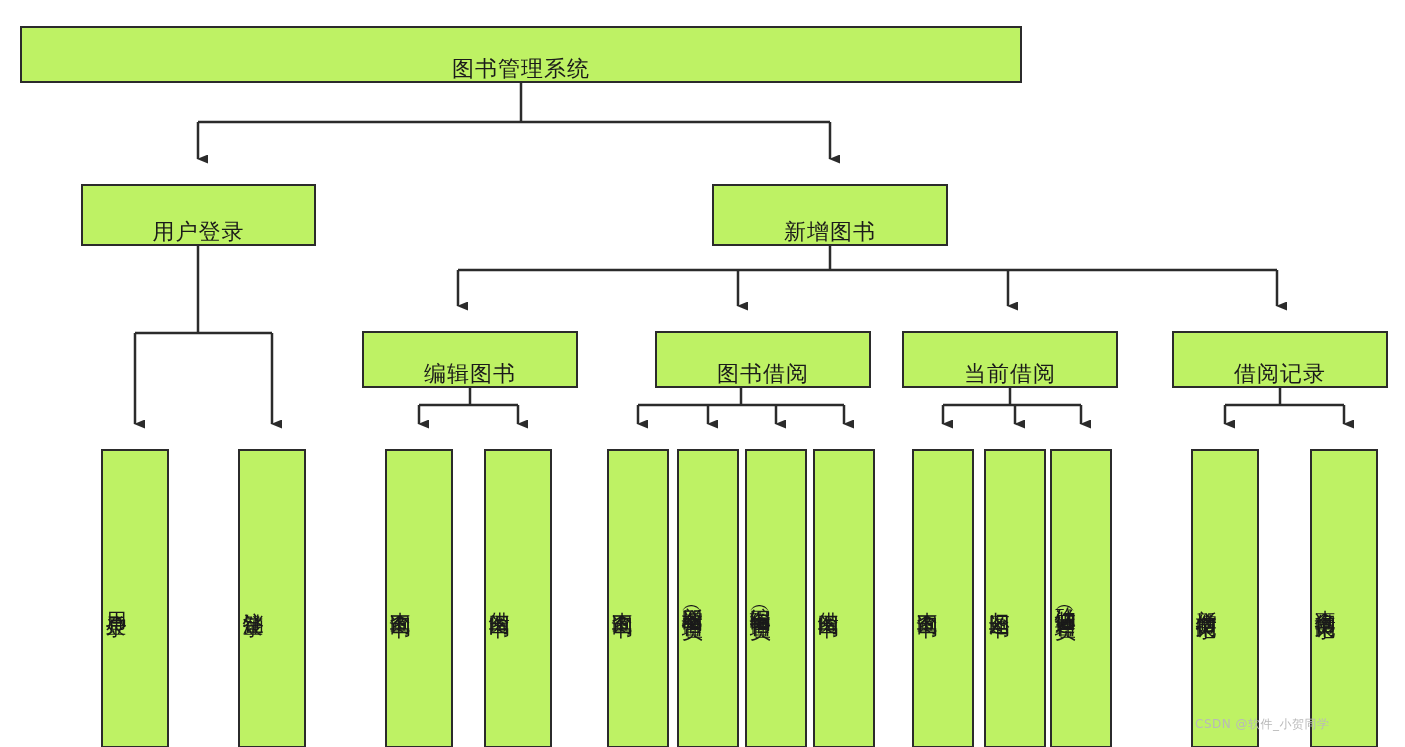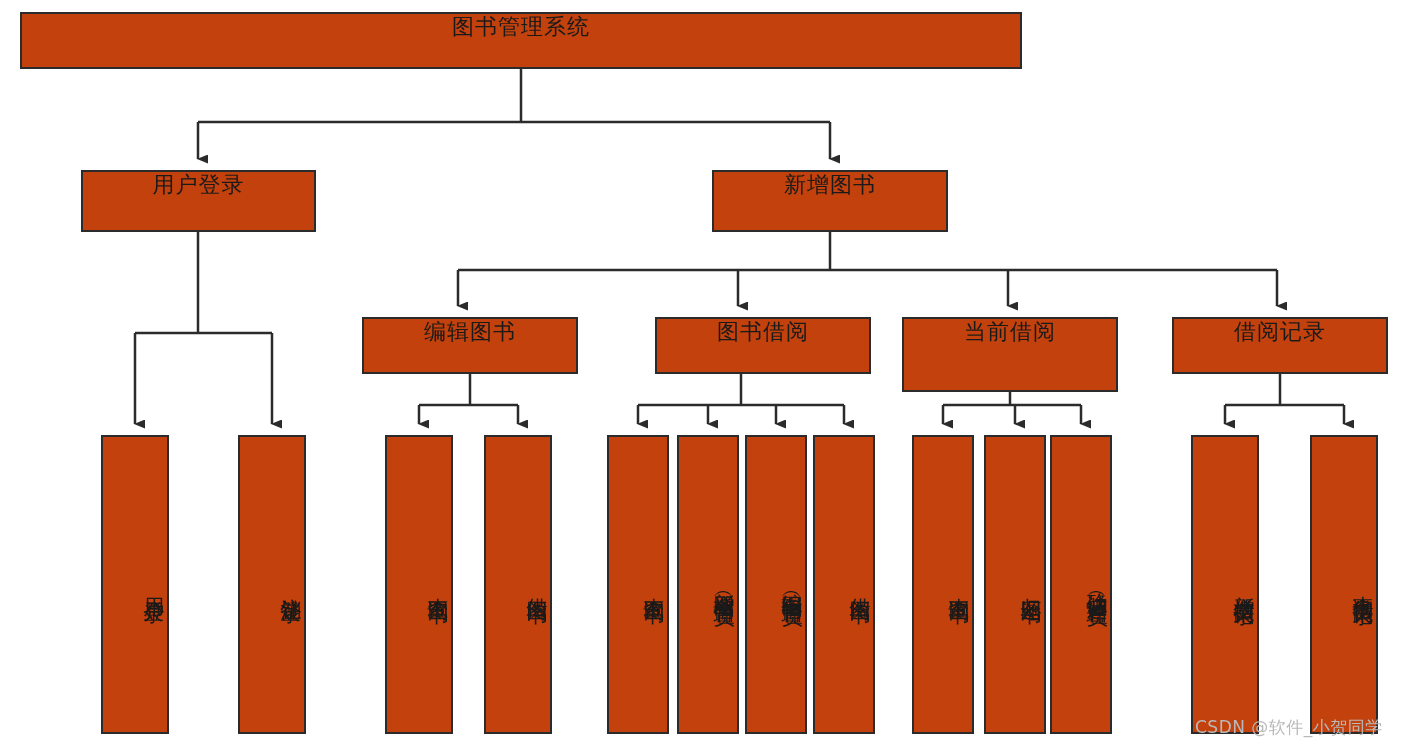--- a/index.html
+++ b/index.html
@@ -23,27 +23,28 @@
     position: absolute;
     left: 0;
     top: 0;
     width: 1405px;
     height: 747px;
     pointer-events: none;
   }
   .node {
     position: absolute;
     box-sizing: border-box;
-    background: #c2410c;
+    background: #bef264;
     border: 2px solid #2b2b2b;
     display: flex;
-    align-items: flex-start;
+    align-items: flex-end;
     justify-content: center;
     text-align: center;
     color: #1a1a1a;
+    margin-top: 14px;
   }
   .node.horiz {
     font-size: 22px;
     letter-spacing: 1px;
     line-height: 1.15;
   }
   .node.vert {
     writing-mode: vertical-rl;
     text-orientation: upright;
     font-size: 21px;
@@ -51,21 +52,21 @@
     letter-spacing: 2px;
     padding: 6px 0;
   }
   .node.vert .label {
     writing-mode: vertical-rl;
     text-orientation: upright;
     white-space: nowrap;
   }
   .watermark {
     position: absolute;
-    font-size: 17px;
+    font-size: 12px;
     color: #b9b9b9;
     letter-spacing: 0.5px;
     white-space: nowrap;
     user-select: none;
   }
 </style>
 </head>
 <body>
 
 <div id="diagram-root">
@@ -122,21 +123,21 @@
       </div>
       <div class="node horiz" style="left: 712px; top: 170px; width: 236px; height: 62px;">
         <span class="label">新增图书</span>
       </div>
       <div class="node horiz" style="left: 362px; top: 317px; width: 216px; height: 57px;">
         <span class="label">编辑图书</span>
       </div>
       <div class="node horiz" style="left: 655px; top: 317px; width: 216px; height: 57px;">
         <span class="label">图书借阅</span>
       </div>
-      <div class="node horiz" style="left: 902px; top: 317px; width: 216px; height: 75px;">
+      <div class="node horiz" style="left: 902px; top: 317px; width: 216px; height: 57px;">
         <span class="label">当前借阅</span>
       </div>
       <div class="node horiz" style="left: 1172px; top: 317px; width: 216px; height: 57px;">
         <span class="label">借阅记录</span>
       </div>
       <div class="node vert" style="left: 101px; top: 435px; width: 68px; height: 299px;">
         <span class="label">用户登录</span>
       </div>
       <div class="node vert" style="left: 238px; top: 435px; width: 68px; height: 299px;">
         <span class="label">注销登录</span>

